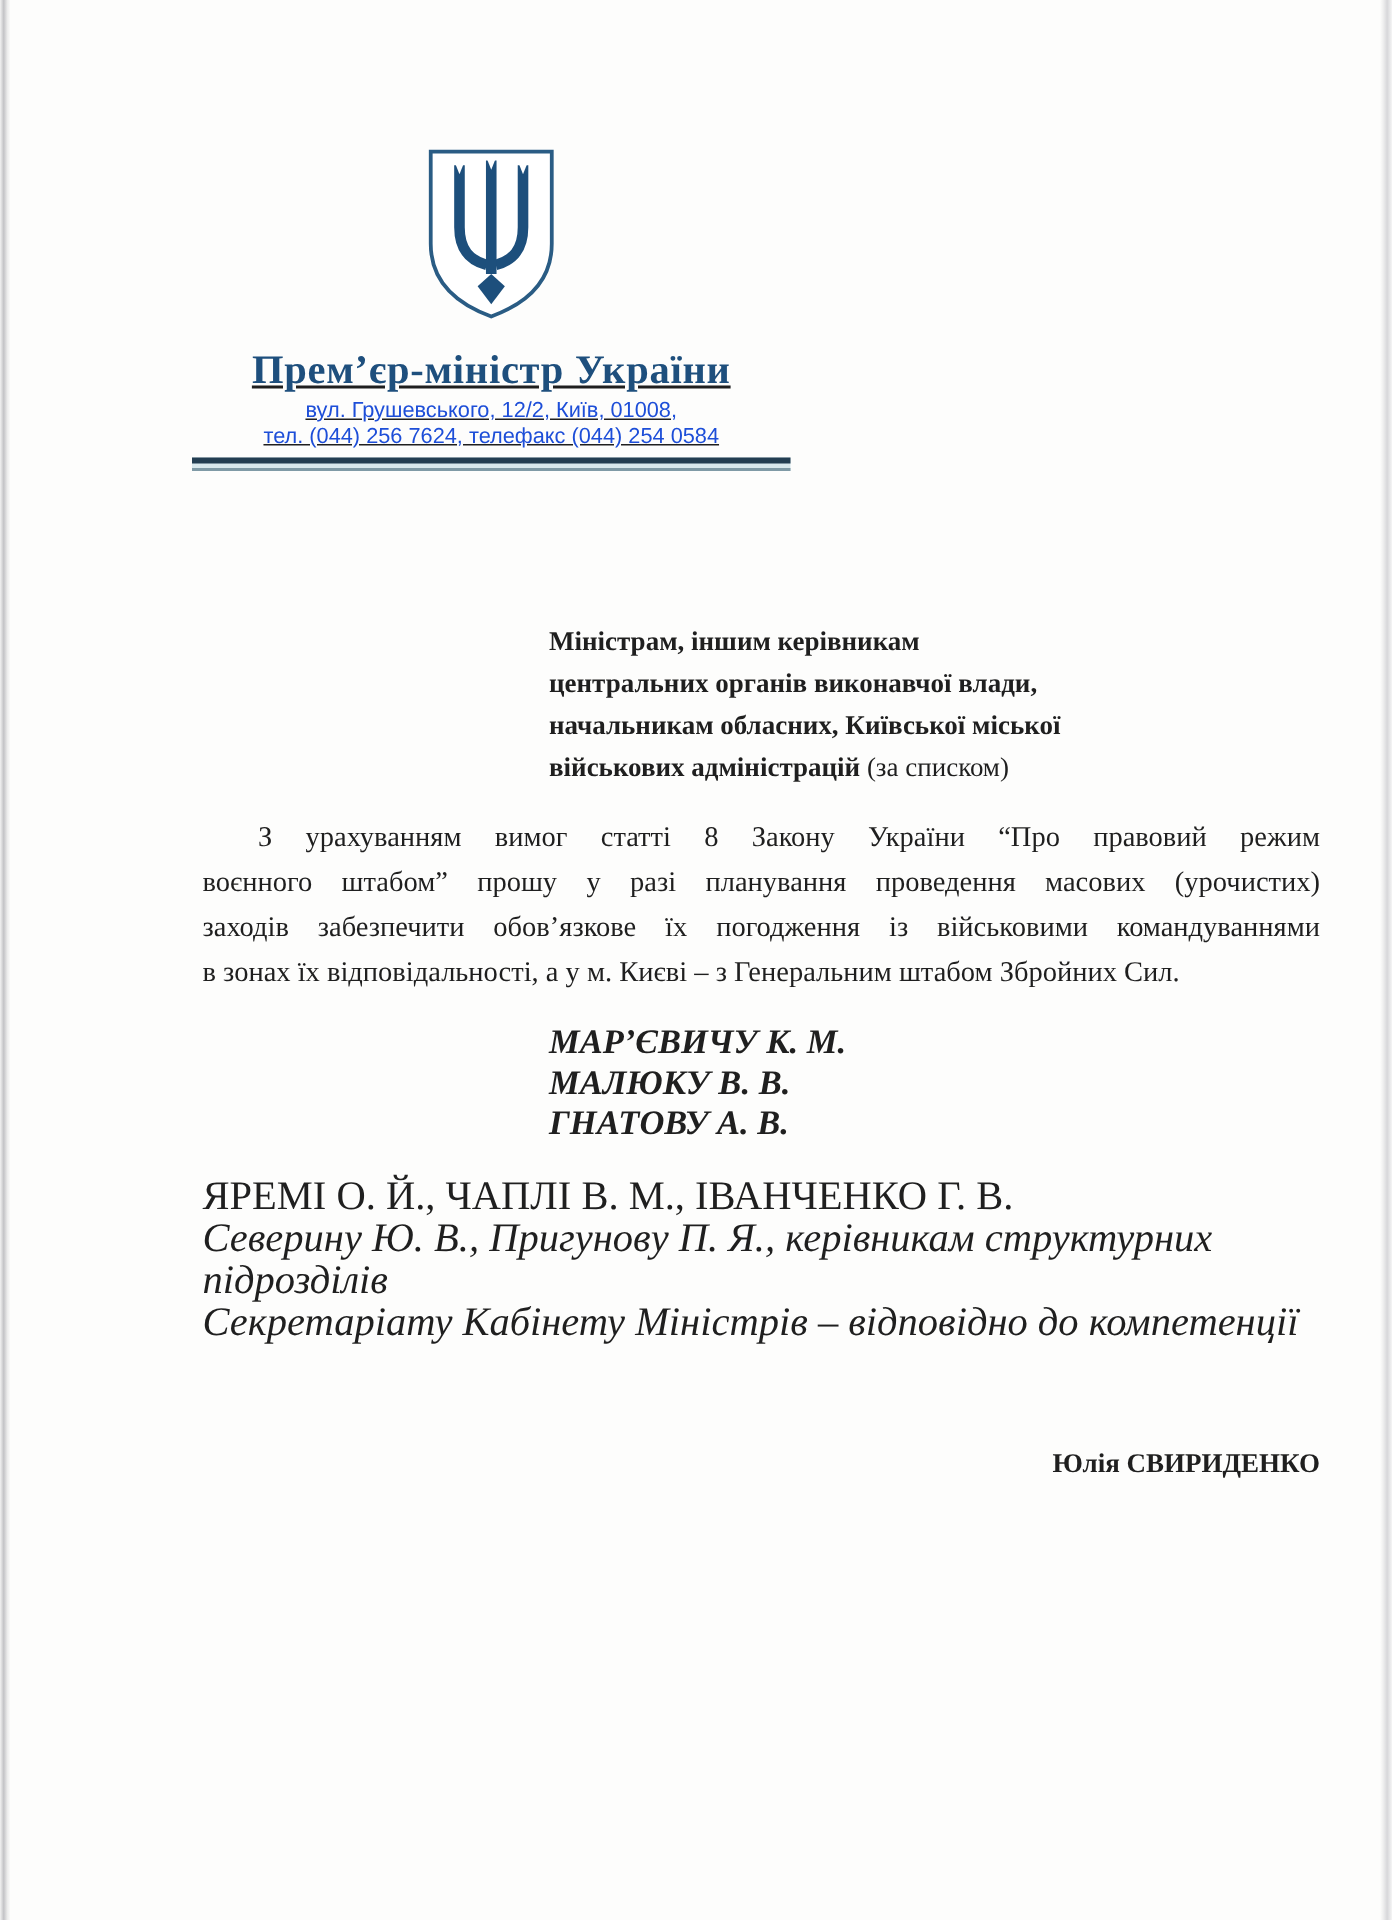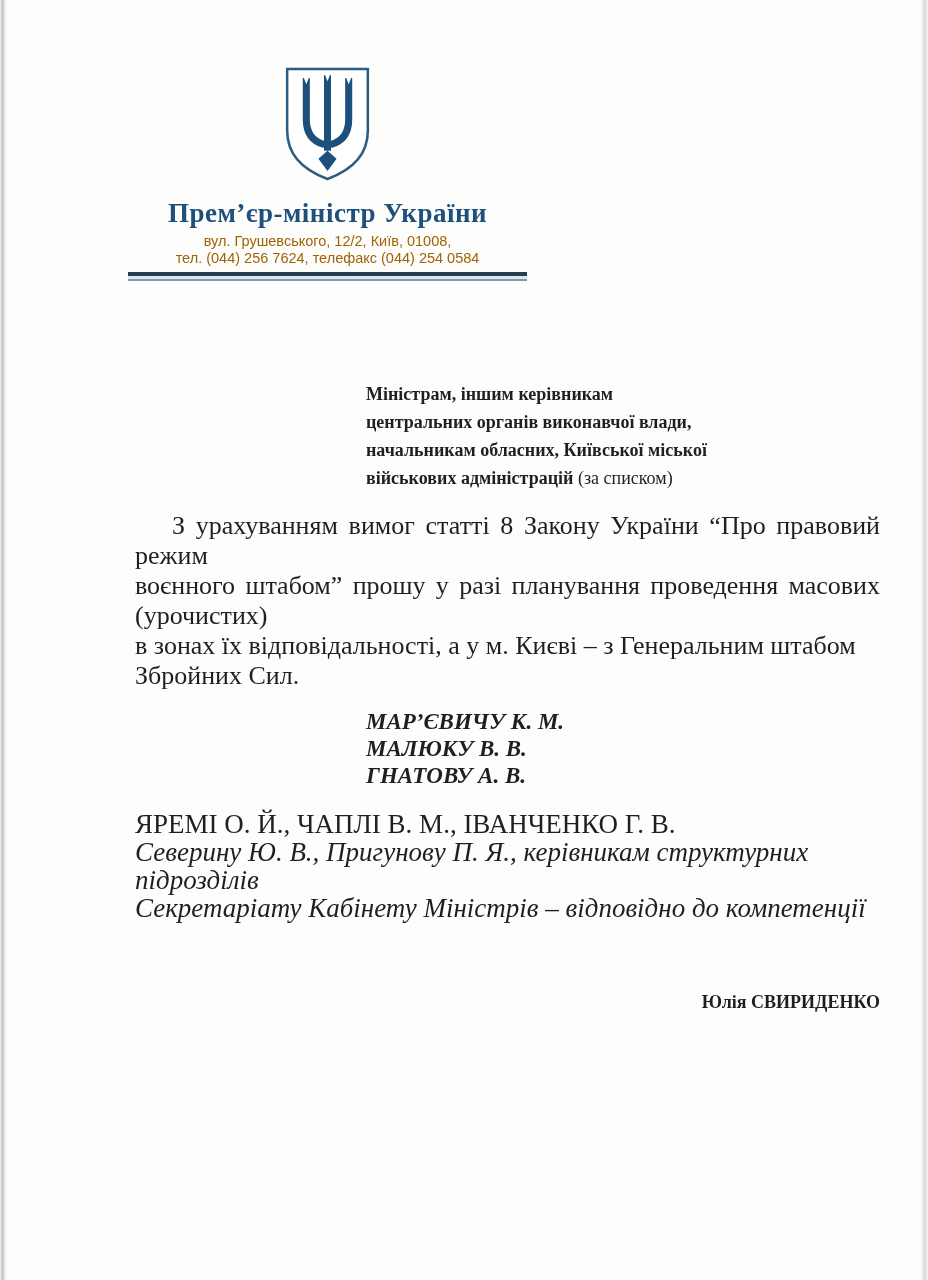--- a/index.html
+++ b/index.html
@@ -16,39 +16,40 @@
   .edge-left {
     position: absolute; left: 0; top: 0; bottom: 0; width: 7px;
     background: linear-gradient(90deg, #f2f2f2 0%, #c3c3c6 35%, #ececec 70%, #fdfdfc 100%);
   }
   .edge-right {
     position: absolute; right: 0; top: 0; bottom: 0; width: 8px;
     background: linear-gradient(270deg, #f5f5f5 0%, #d7d7da 40%, #f0f0f0 75%, #fdfdfc 100%);
   }
 
   .letterhead {
-    padding-top: 66px;
+    padding-top: 98px;
     margin-left: 128px;
     width: 399px;
     text-align: center;
+    text-decoration: underline;
   }
   .emblem-wrap { display: inline-block; }
   .lh-title {
     margin: 11px 0 4px 0;
     font-size: 27px;
     font-weight: bold;
     color: #1e4f7d;
     letter-spacing: 0.5px;
     white-space: nowrap;
   }
   .lh-address {
     font-family: "Liberation Sans", "DejaVu Sans", sans-serif;
     font-size: 14.5px;
     line-height: 17px;
-    color: #a16207;
+    color: #1d4ed8;
     white-space: nowrap;
     text-align: center;
   }
   .lh-rule {
     margin-top: 5px;
     height: 3px;
     border-top: 4px solid #233e52;
     border-bottom: 2px solid #7f9aa6;
     background: #d9e9ee;
   }
@@ -56,21 +57,21 @@
   .addressee {
     margin: 99px 0 0 366px;
     width: 430px;
     font-size: 18px;
     line-height: 28px;
   }
   .addressee .b { font-weight: bold; }
 
   .body-par {
     margin: 19px 48px 0 135px;
-    font-size: 26px;
+    font-size: 19px;
     line-height: 30px;
   }
   .body-par .line { text-align: justify; text-align-last: justify; white-space: normal; }
   .body-par .line.first { text-indent: 37px; }
   .body-par .line.last { text-align: left; text-align-last: left; }
 
   .recipients-bold {
     margin: 17px 0 0 366px;
     font-size: 23px;
     font-weight: bold;
@@ -125,20 +126,21 @@
   <div class="addressee">
     <div class="b">Міністрам, іншим керівникам</div>
     <div class="b">центральних органів виконавчої влади,</div>
     <div class="b">начальникам обласних, Київської міської</div>
     <div><span class="b">військових адміністрацій</span><span> (за списком)</span></div>
   </div>
 
   <div class="body-par">
     <div class="line first">З урахуванням вимог статті 8 Закону України “Про правовий режим</div>
     <div class="line">воєнного штабом” прошу у разі планування проведення масових (урочистих)</div>
+    <div class="line">заходів забезпечити обов’язкове їх погодження із військовими командуваннями</div>
     <div class="line last">в зонах їх відповідальності, а у м. Києві – з Генеральним штабом Збройних Сил.</div>
   </div>
 
   <div class="recipients-bold">
     <div>МАР’ЄВИЧУ К. М.</div>
     <div>МАЛЮКУ В. В.</div>
     <div>ГНАТОВУ А. В.</div>
   </div>
 
   <div class="recipients-rest">

